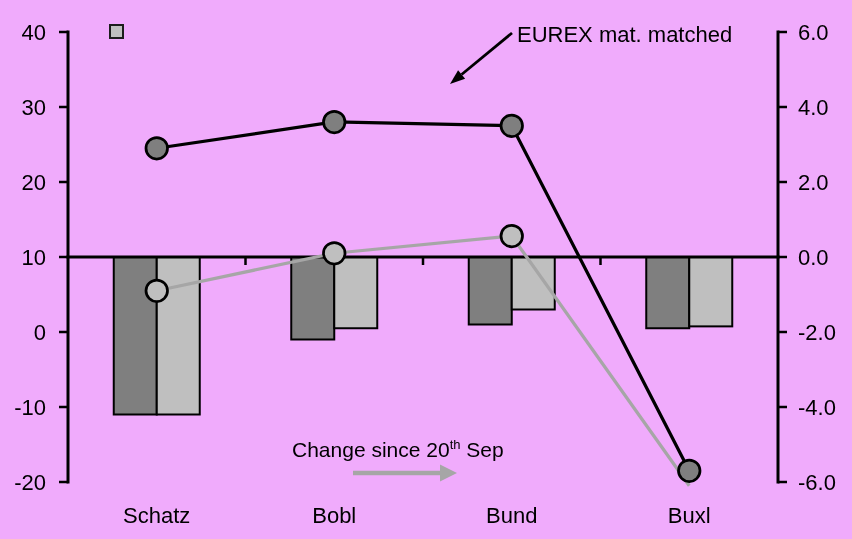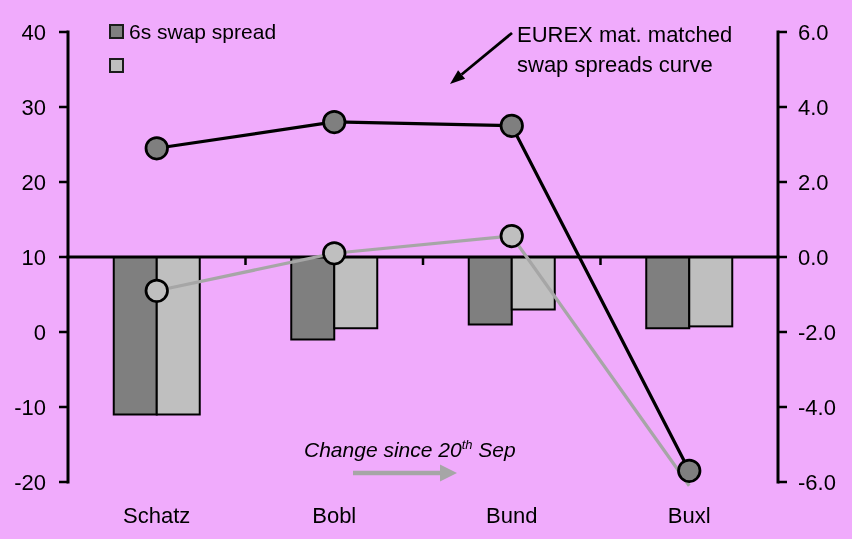--- a/index.html
+++ b/index.html
@@ -6,21 +6,21 @@
   .stage{
     position:relative;width:852px;height:539px;background:#f0abfc;overflow:hidden;
     font-family:"Liberation Sans",sans-serif;color:#000;
   }
   svg{position:absolute;left:0;top:0;}
   .legend{position:absolute;left:109px;top:14px;}
   .legend-row{display:flex;align-items:center;height:34px;}
   .swatch{width:11px;height:11px;border:2.5px solid #1c1c1c;margin-right:5px;flex:0 0 auto;}
   .legend-label{font-size:21px;line-height:21px;white-space:nowrap;}
   .annot-eurex{position:absolute;left:517px;top:20px;font-size:22px;line-height:30px;white-space:nowrap;}
-  .annot-change{position:absolute;left:304px;top:438px;font-size:21px;white-space:nowrap;font-style:italic;}
+  .annot-change{position:absolute;left:292px;top:438px;font-size:21px;white-space:nowrap;}
   .annot-change sup{font-size:13px;line-height:0;}
   text{font-family:"Liberation Sans",sans-serif;fill:#000;}
 </style>
 </head>
 <body>
 
 <div class="stage">
 
   <svg id="chart" width="852" height="539" viewBox="0 0 852 539">
       <rect x="113.75" y="257" width="43" height="157.5" fill="#7f7f7f" stroke="#000" stroke-width="2"></rect>
@@ -79,30 +79,25 @@
       <text x="511.75" y="523" text-anchor="middle" font-size="22">Bund</text>
       <text x="689.25" y="523" text-anchor="middle" font-size="22">Buxl</text>
       <line x1="512" y1="33" x2="461.6" y2="74.5" stroke="#000" stroke-width="2.75"></line>
       <polygon points="450,84 458.1,70.3 465.1,78.7" fill="#000"></polygon>
       <line x1="353" y1="473" x2="441" y2="473" stroke="#a6a6a6" stroke-width="4.5"></line>
       <polygon points="457,473 440,464.5 440,481.5" fill="#a6a6a6"></polygon>
     </svg>
 
   <div class="legend">
     <div class="legend-row">
-      <span class="swatch" style="background: rgb(127, 127, 127);"></span>
-      <span class="legend-label">6s swap spread</span>
-    </div>
-    <div class="legend-row">
       <span class="swatch" style="background: rgb(191, 191, 191);"></span>
     </div>
   </div>
 
   <div class="annot-eurex">
     <div>EUREX mat. matched</div>
-    <div>swap spreads curve</div>
   </div>
 
   <div class="annot-change">
     <span>Change since 20</span><sup>th</sup><span> Sep</span>
   </div>
 
 </div>
 
 </body></html>

